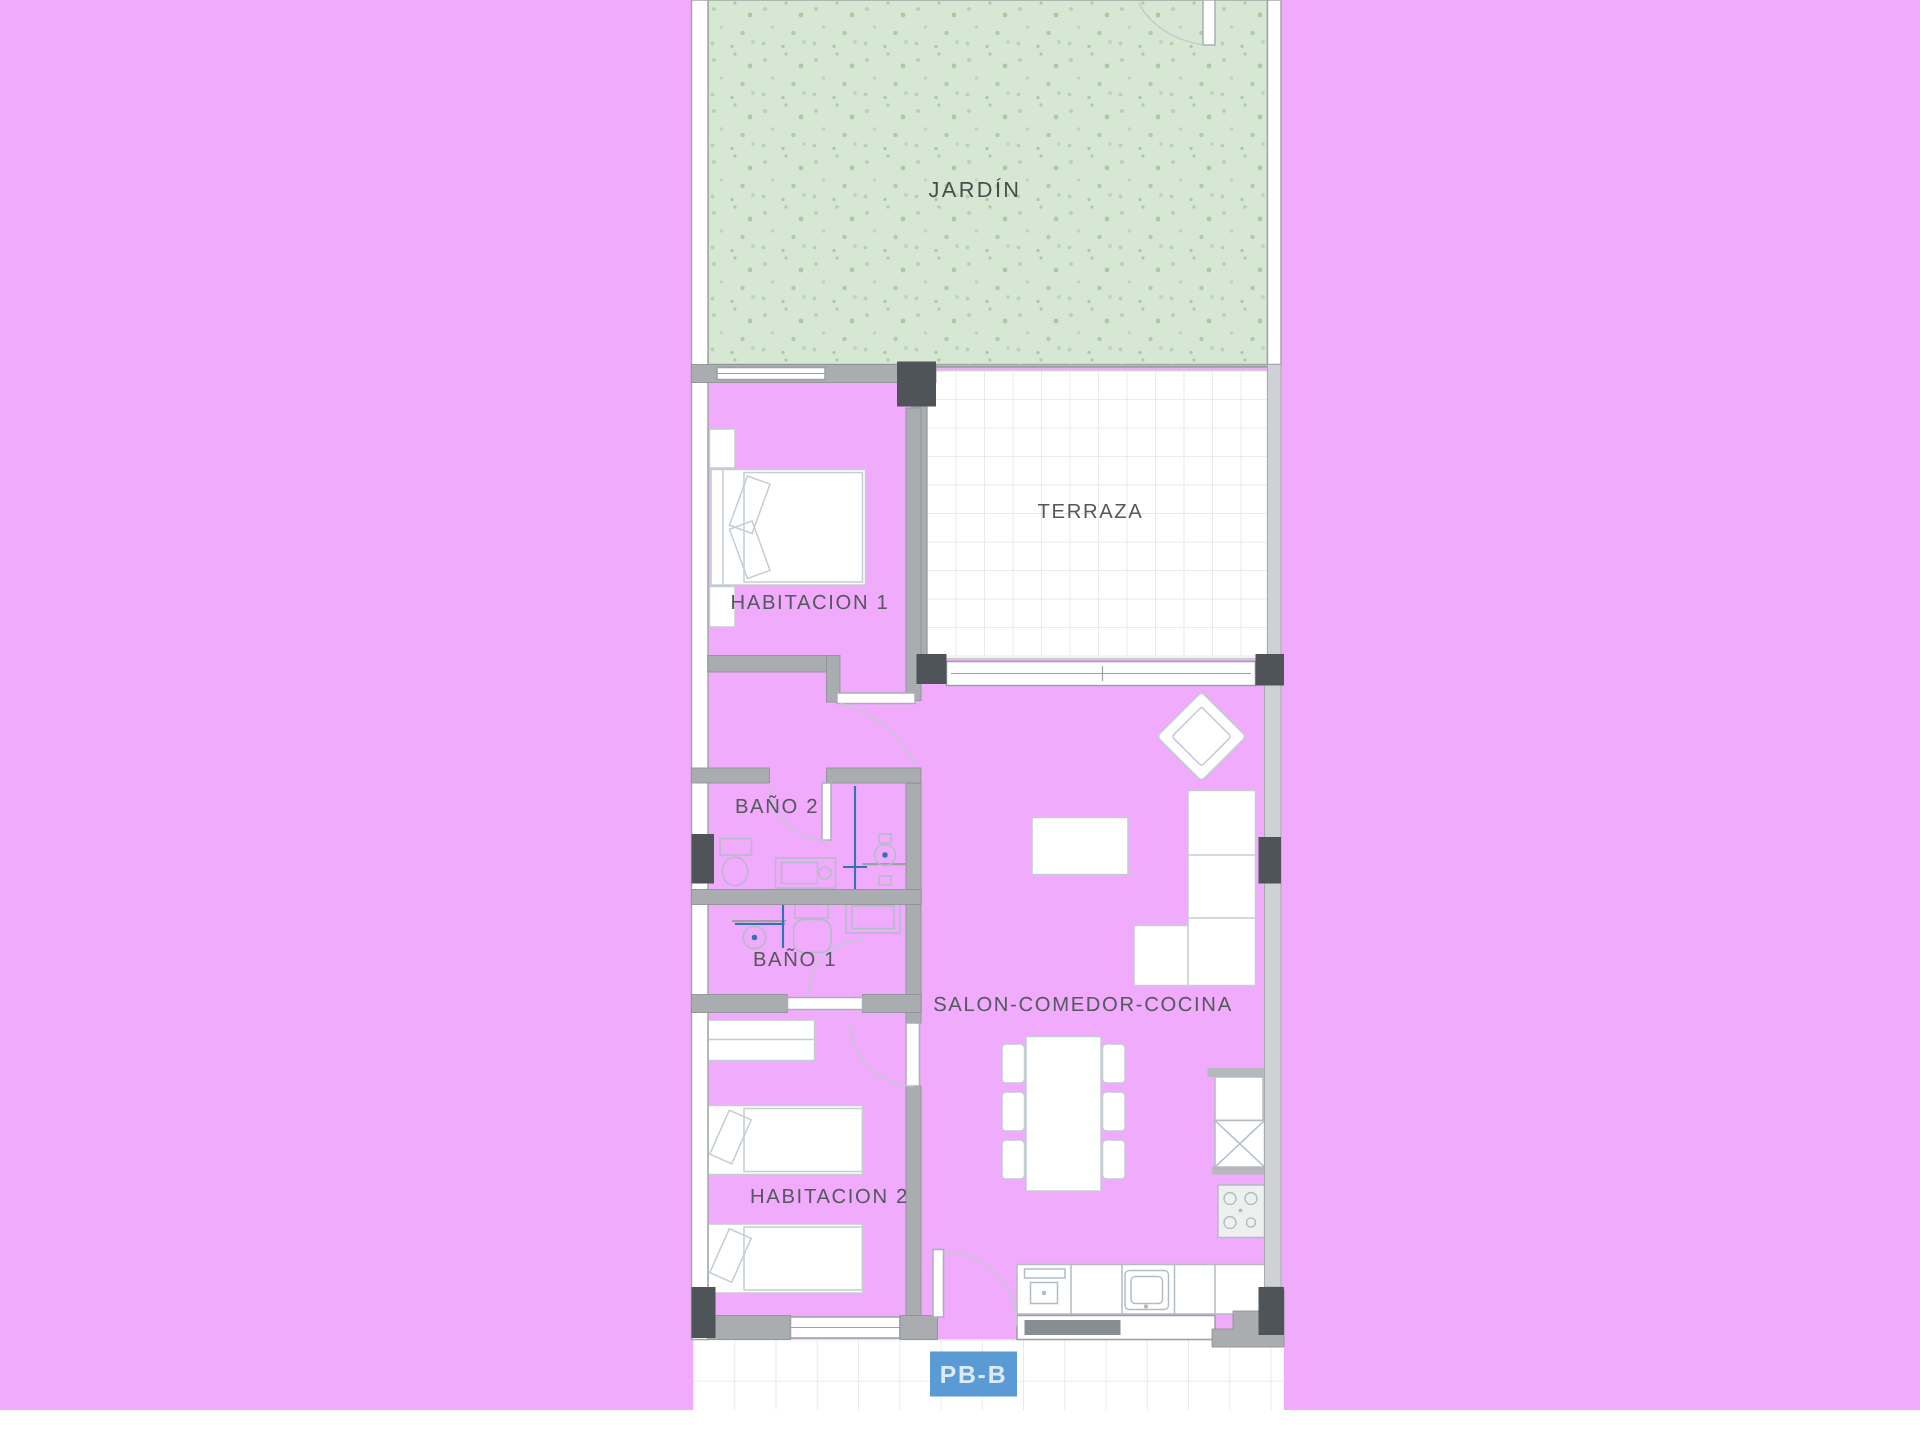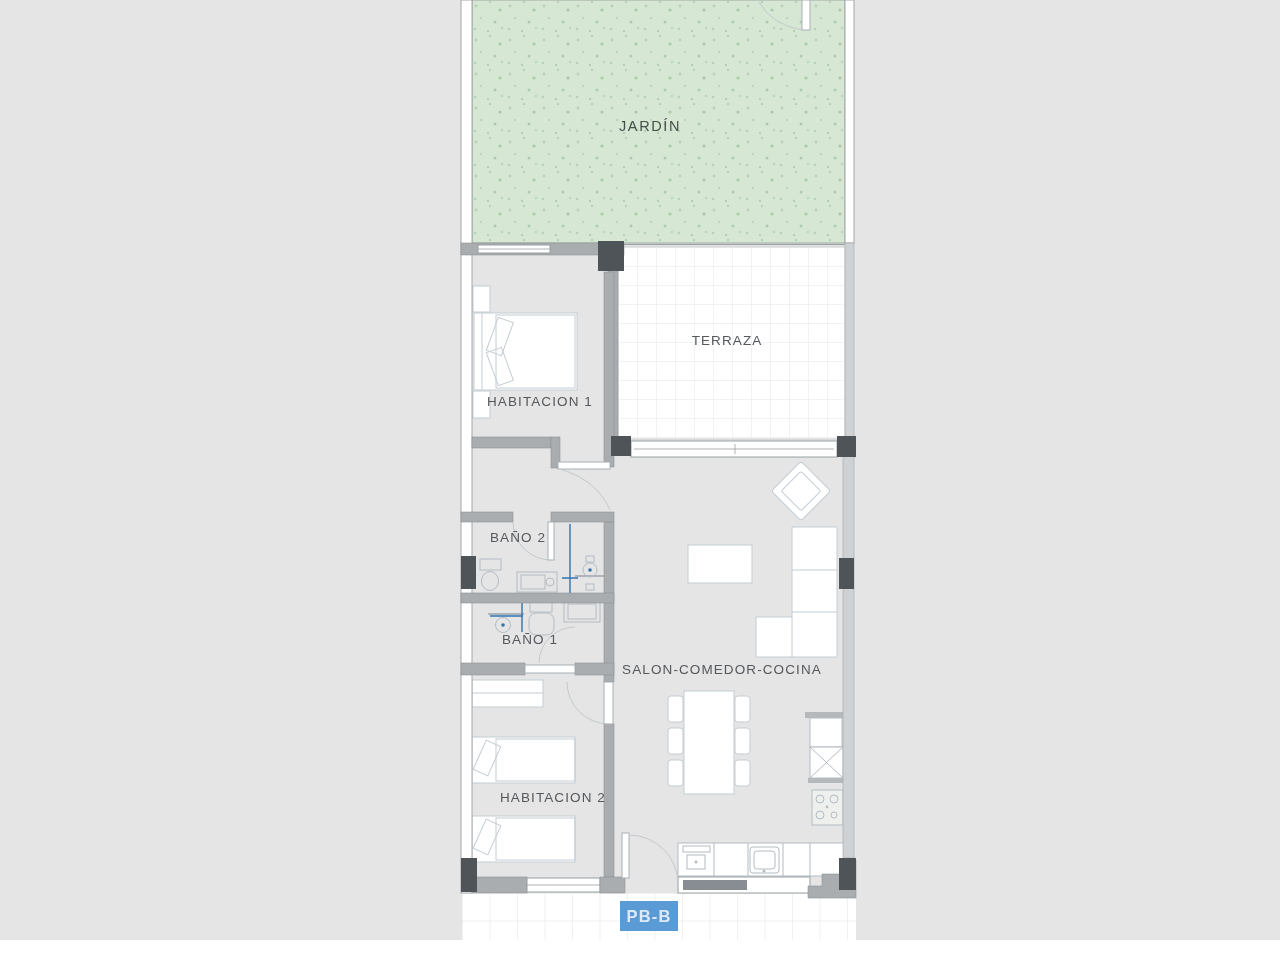--- a/index.html
+++ b/index.html
@@ -1,16 +1,16 @@
 <!DOCTYPE html>
 <html><head>
 <meta charset="utf-8">
 <style>
   html,body{margin:0;padding:0;background:#ffffff;}
-  .canvas{position:relative;width:1280px;height:940px;background:#e5e5e5;overflow:hidden;
+  .canvas{position:relative;width:1280px;height:940px;background:#f0abfc;overflow:hidden;
           font-family:"Liberation Sans", sans-serif;}
   svg{display:block;}
   
   .wall{fill:#a9adb0;stroke:#8f9396;stroke-width:.6;}
   .wall-ext{fill:#ffffff;stroke:#a2a6a8;stroke-width:1;}
   .wall-ext2{fill:#ced2d4;stroke:#a2a6a8;stroke-width:.6;}
   .pillar{fill:#4e5458;}
   .furn{fill:#ffffff;stroke:#c4cdd4;stroke-width:1;}
   .furnn{fill:none;stroke:#c4cdd4;stroke-width:1;}
   .fix{fill:#ffffff;stroke:#b3bcc3;stroke-width:1;}

